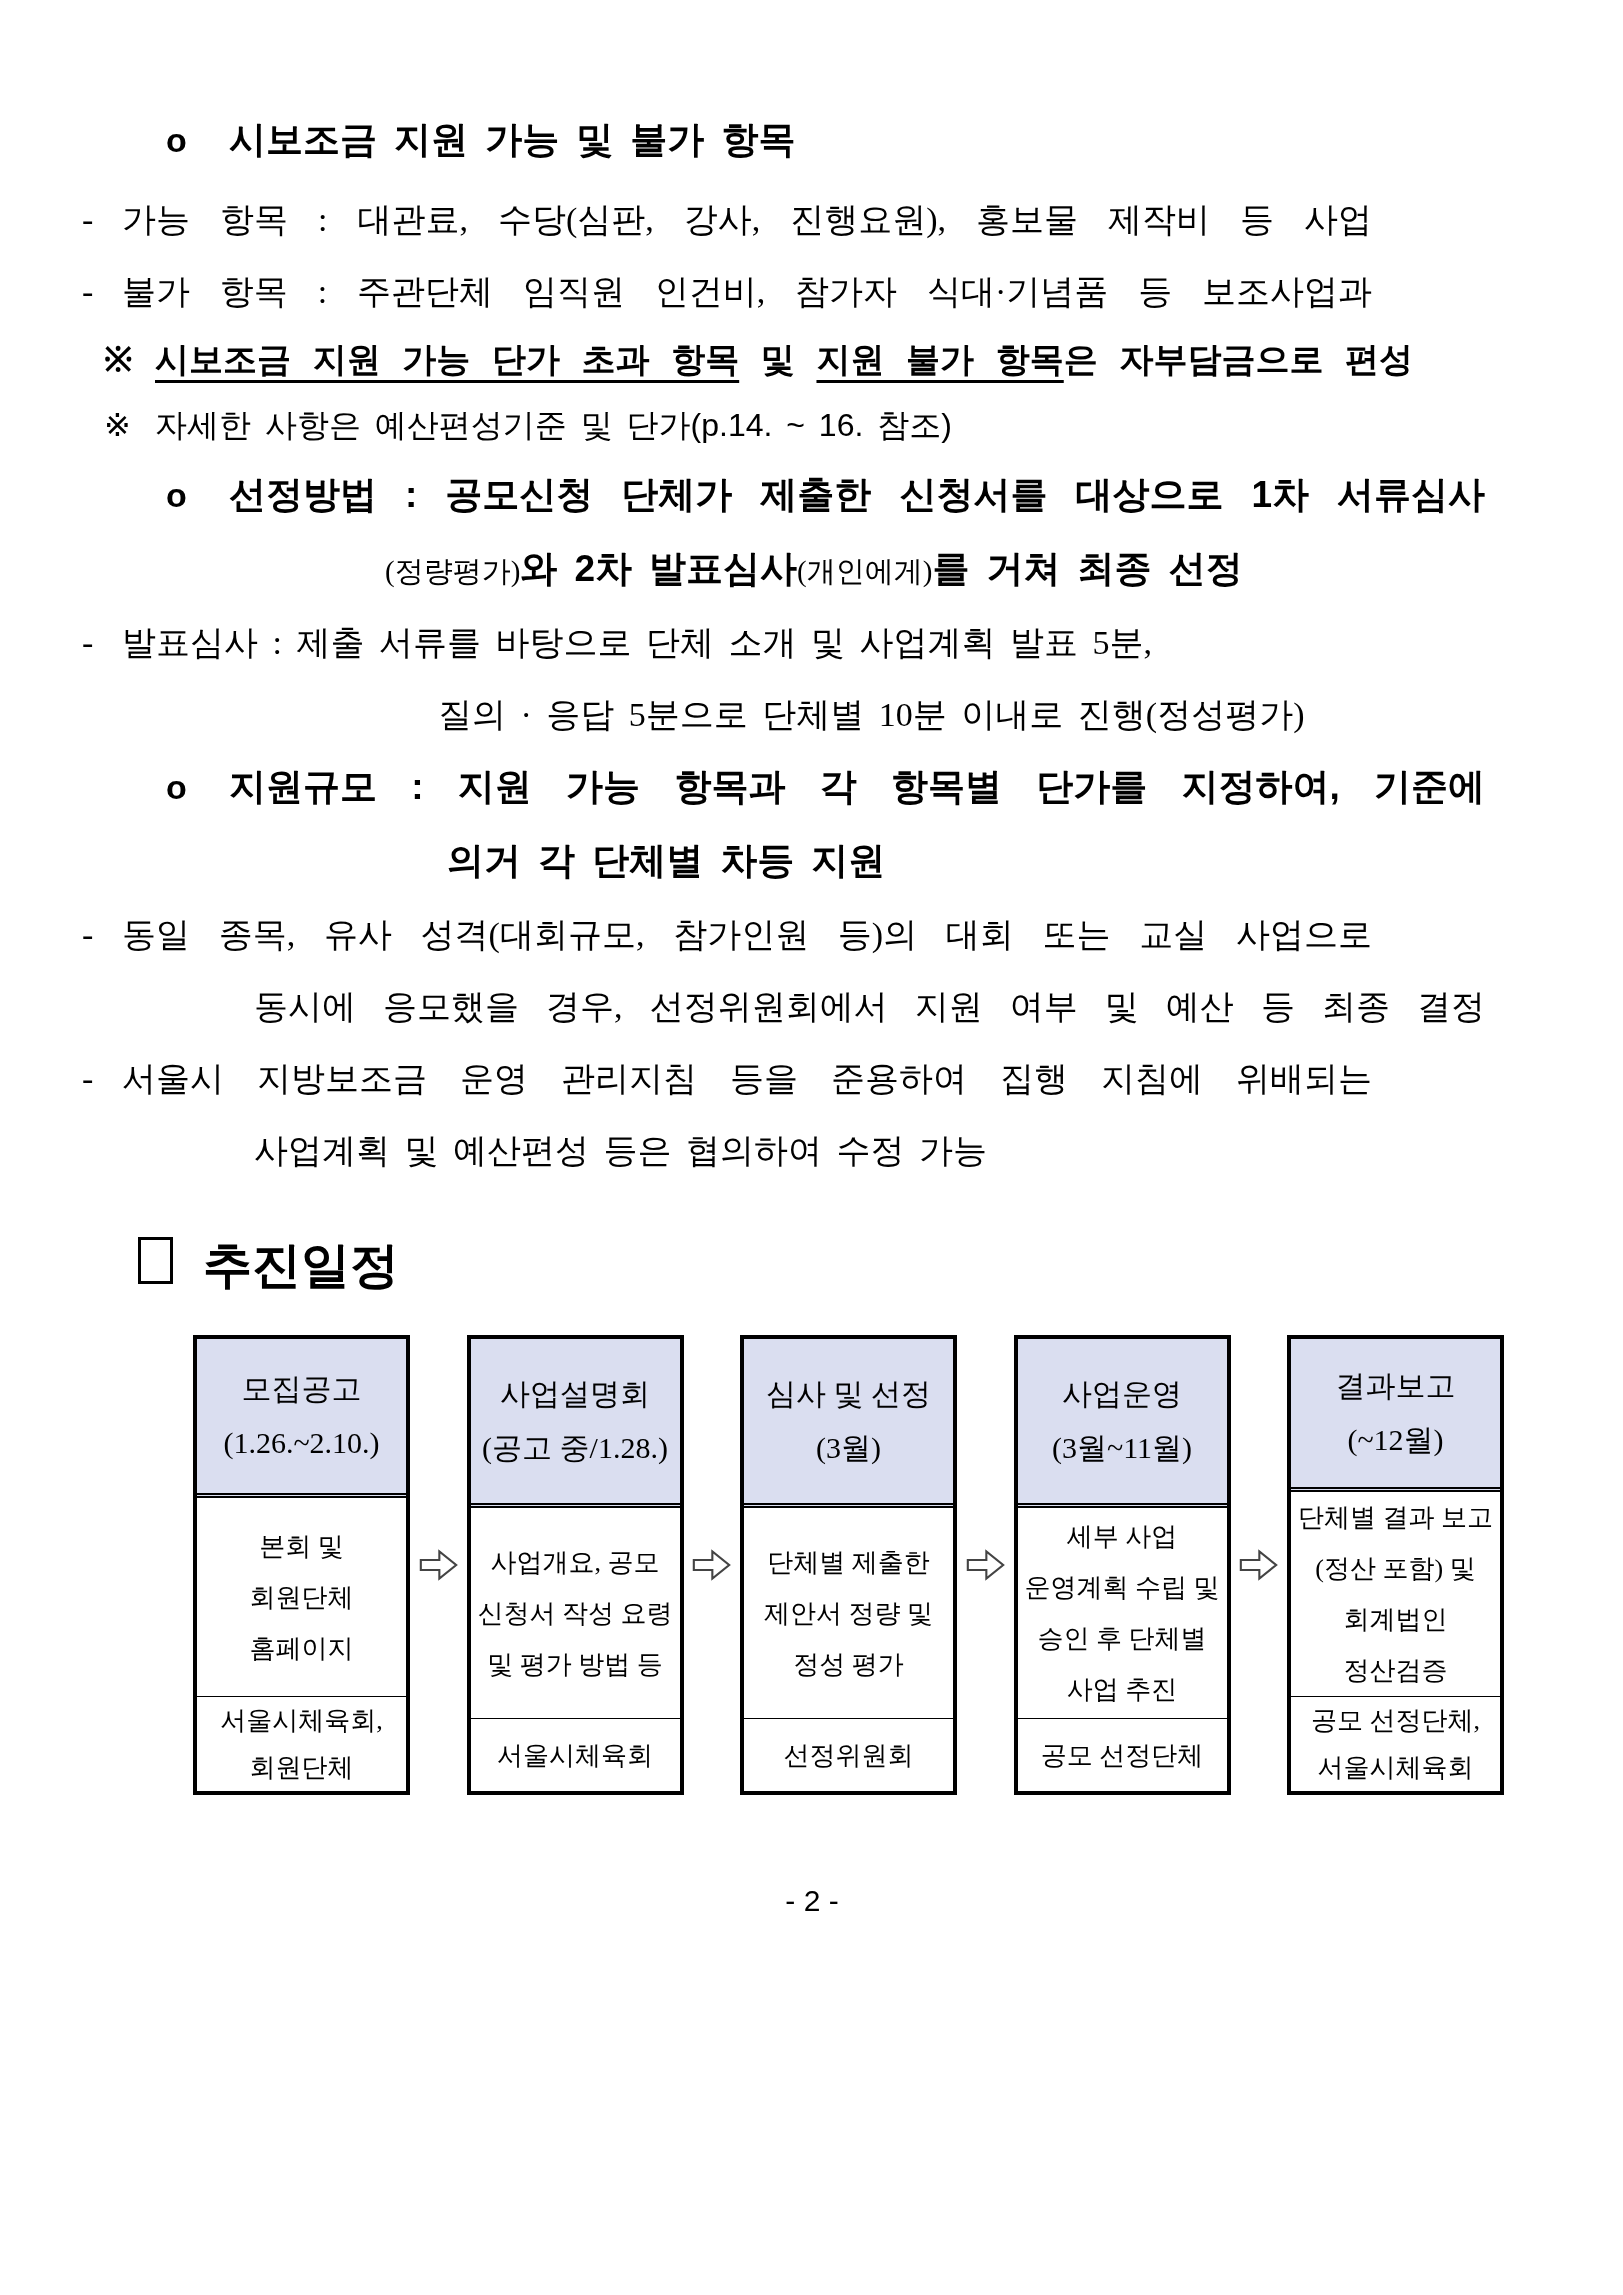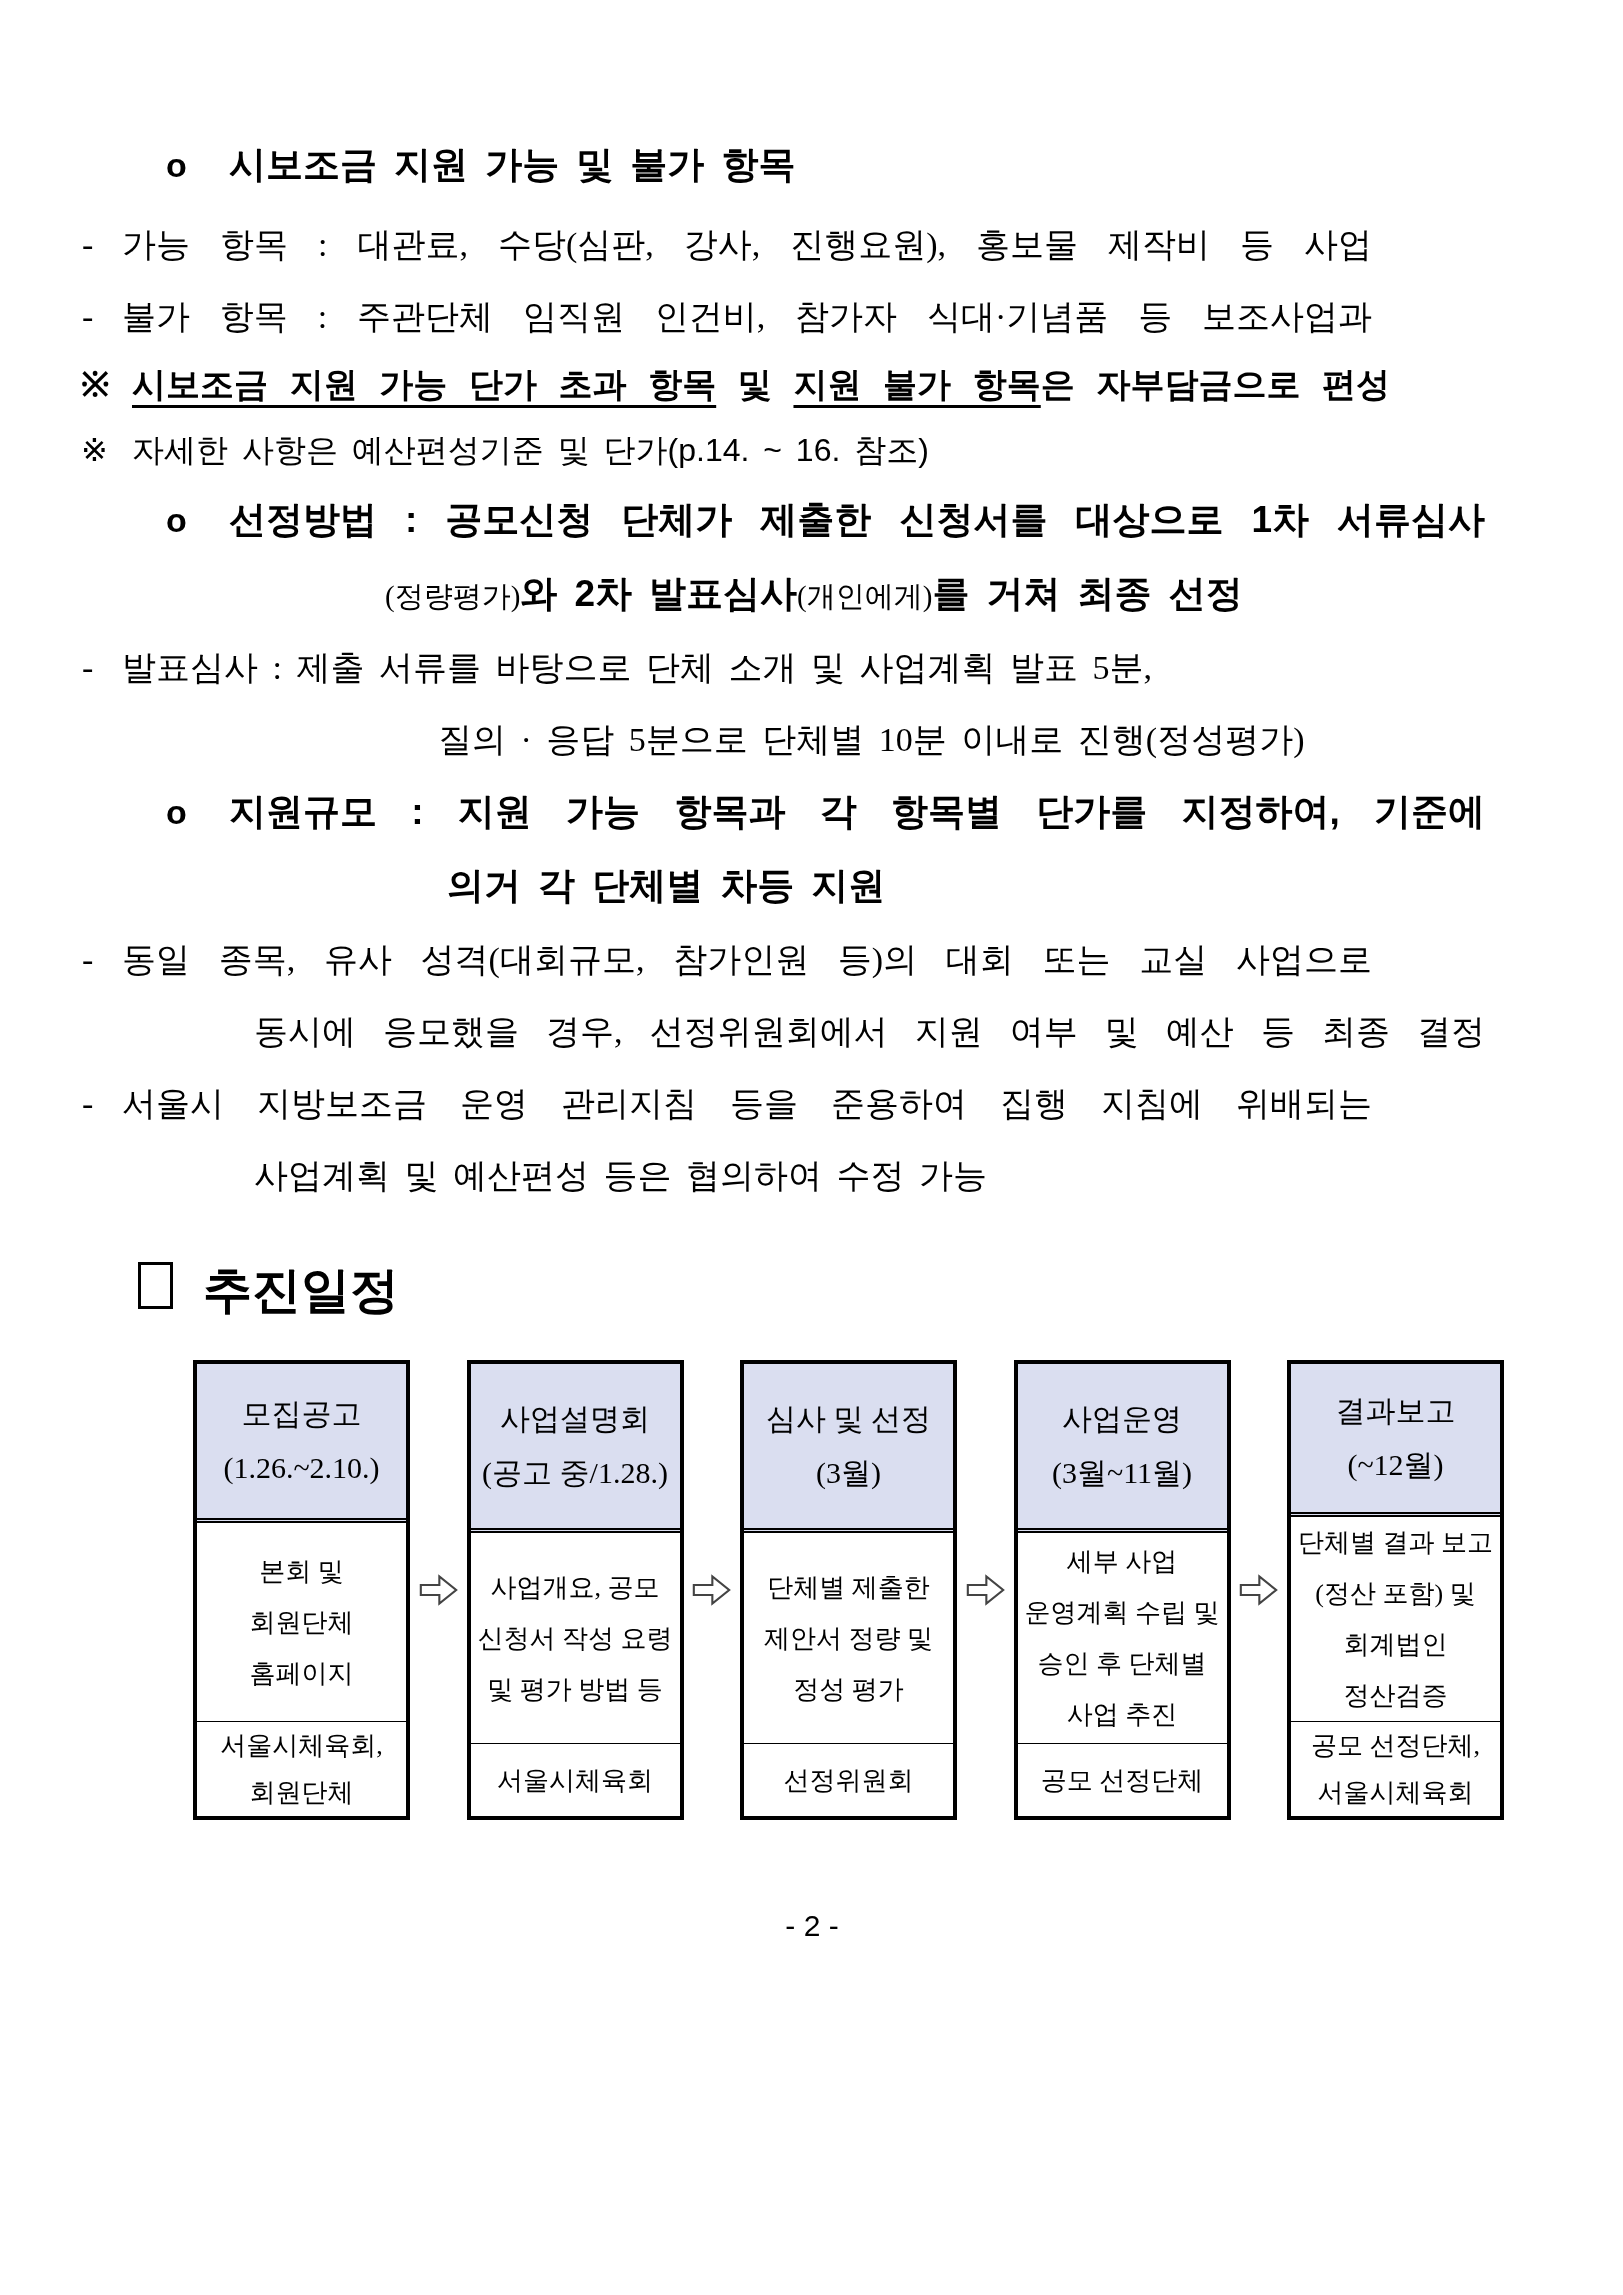--- a/index.html
+++ b/index.html
@@ -2,39 +2,39 @@
 <html style="font-size:13.5px"><head>
 <meta charset="utf-8">
 <style>
   html, body { margin: 0; padding: 0; background: #ffffff; }
   body {
     width: 1624px; height: 2295px;
     position: relative; overflow: hidden;
     color: #000;
     font-family: "Liberation Serif", "DejaVu Serif", serif;
   }
-  .doc { padding-top: 120px; }
+  .doc { padding-top: 95px; }
 
   
   .line { display: block; white-space: nowrap; }
   .serif { font-family: "Liberation Serif", "DejaVu Serif", serif; font-size: 34px; word-spacing: 6px; }
   .serif-b { font-family: "Liberation Serif", "DejaVu Serif", serif; font-size: 34px; font-weight: 700; word-spacing: 6px; }
   .sans { font-family: "Liberation Sans", "DejaVu Sans", sans-serif; font-size: 32px; word-spacing: 5px; }
   .sans-b { font-family: "Liberation Sans", "DejaVu Sans", sans-serif; font-weight: 700; font-size: 37px; word-spacing: 6.8px; }
 
   .h105 { height: 89px; line-height: 89px; }
   .h90  { height: 76px;  line-height: 76px; }
   .h85  { height: 72px;  line-height: 72px; }
   .h80  { height: 68px;  line-height: 68px; }
   .h75  { height: 63px;  line-height: 63px; }
 
   .ml-title { margin-left: 166px; }
   .ml-dash  { margin-left: 82px; }
   .ml-cont  { margin-left: 254px; }
-  .ml-note  { margin-left: 81px; }
+  .ml-note  { margin-left: 104px; }
   .ml-c2    { margin-left: 385px; }
   .ml-c12   { margin-left: 438px; }
   .ml-c14   { margin-left: 447px; }
 
   
   .flush { white-space: normal; text-align: justify; text-align-last: justify; }
   .w-title { width: 1319px; }
   .w-dash  { width: 1290px; }
   .w-note  { width: 1309px; }
   .w-c16   { width: 1231px; }

